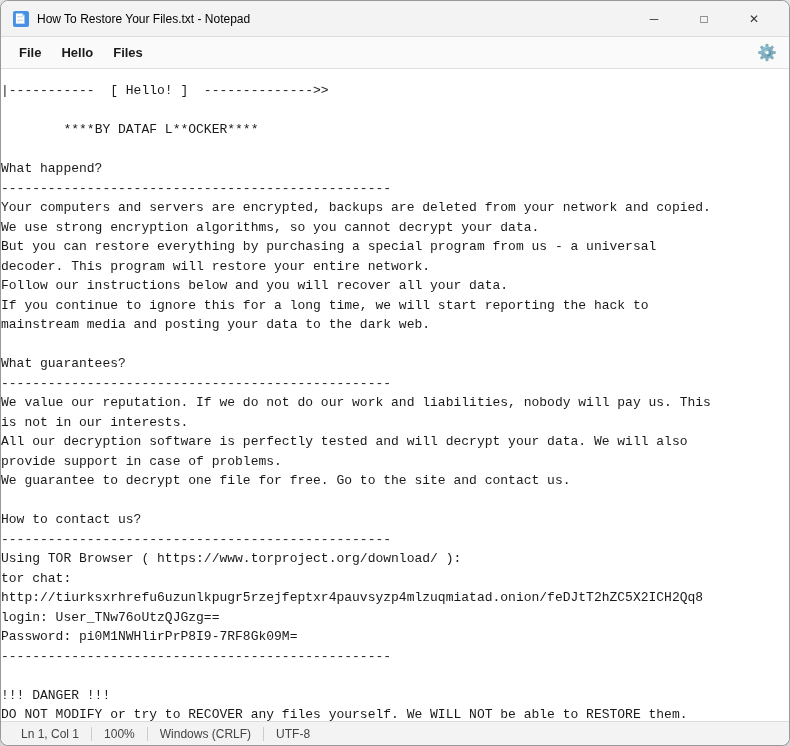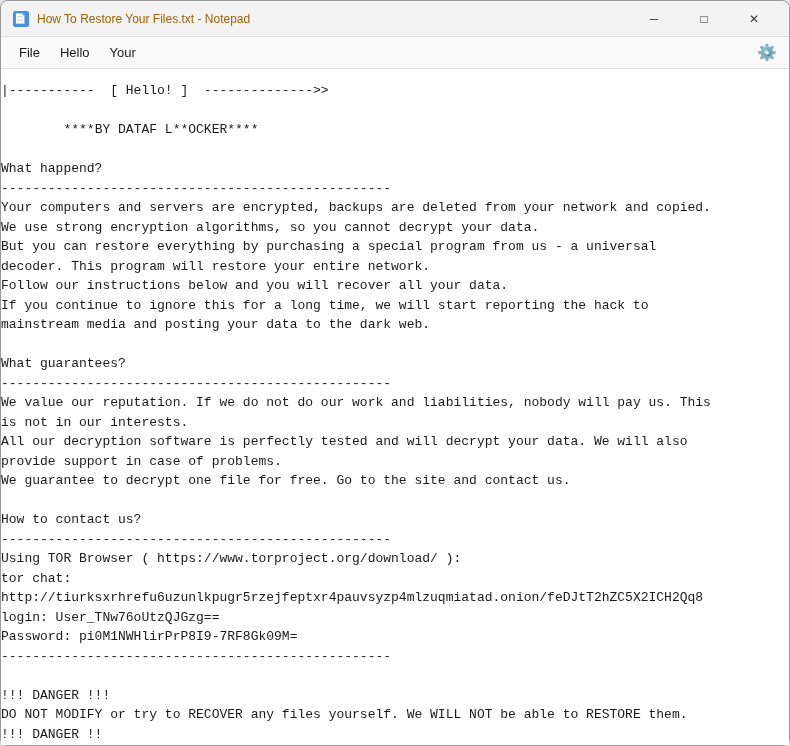--- a/index.html
+++ b/index.html
@@ -51,21 +51,21 @@
       display: flex;
       align-items: center;
       justify-content: center;
       font-size: 10px;
       color: white;
     }
 
     .title-bar-title {
       flex: 1;
       font-size: 12px;
-      color: #a16207;
+      color: #000000;
     }
 
     .title-bar-controls {
       display: flex;
       gap: 4px;
     }
 
     .tb-btn {
       width: 46px;
       height: 28px;
@@ -86,20 +86,21 @@
       border-bottom: 1px solid #e0e0e0;
       background: #fafafa;
     }
 
     .menu-item {
       padding: 4px 10px;
       font-size: 13px;
       color: #1a1a1a;
       cursor: pointer;
       border-radius: 4px;
+      font-weight: bold;
     }
 
     .menu-bar-right {
       margin-left: auto;
       display: flex;
       align-items: center;
     }
 
     .gear-icon {
       width: 28px;
@@ -156,21 +157,21 @@
     <div class="title-bar-controls">
       <div class="tb-btn">─</div>
       <div class="tb-btn">□</div>
       <div class="tb-btn close">✕</div>
     </div>
   </div>
 
   <div class="menu-bar">
     <div class="menu-item">File</div>
     <div class="menu-item">Hello</div>
-    <div class="menu-item">Your</div>
+    <div class="menu-item">Files</div>
     <div class="menu-bar-right">
       <div class="gear-icon">⚙️</div>
     </div>
   </div>
 
   <div class="content-area">|-----------  [ Hello! ]  --------------&gt;&gt;
 
         ****BY DATAF L**OCKER****
 
 What happend?
@@ -197,13 +198,19 @@
 tor chat:
 http://tiurksxrhrefu6uzunlkpugr5rzejfeptxr4pauvsyzp4mlzuqmiatad.onion/feDJtT2hZC5X2ICH2Qq8
 login: User_TNw76oUtzQJGzg==
 Password: pi0M1NWHlirPrP8I9-7RF8Gk09M=
 --------------------------------------------------
 
 !!! DANGER !!!
 DO NOT MODIFY or try to RECOVER any files yourself. We WILL NOT be able to RESTORE them.
 !!! DANGER !!</div>
 
+  <div class="status-bar">
+    <div class="status-section">Ln 1, Col 1</div>
+    <div class="status-section">100%</div>
+    <div class="status-section">Windows (CRLF)</div>
+    <div class="status-section">UTF-8</div>
+  </div>
 </div>
 
 </body></html>

